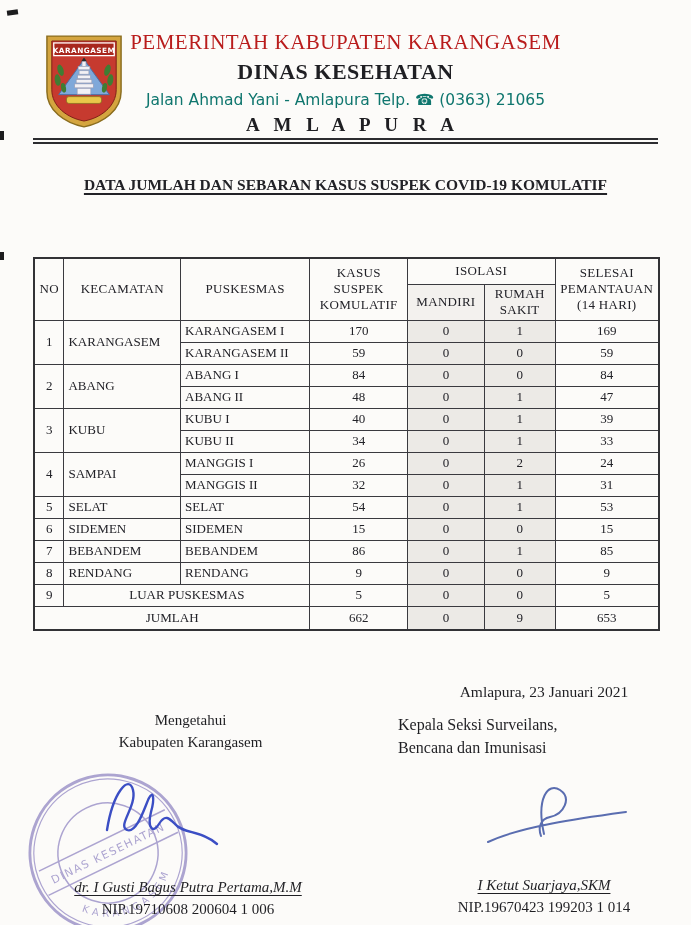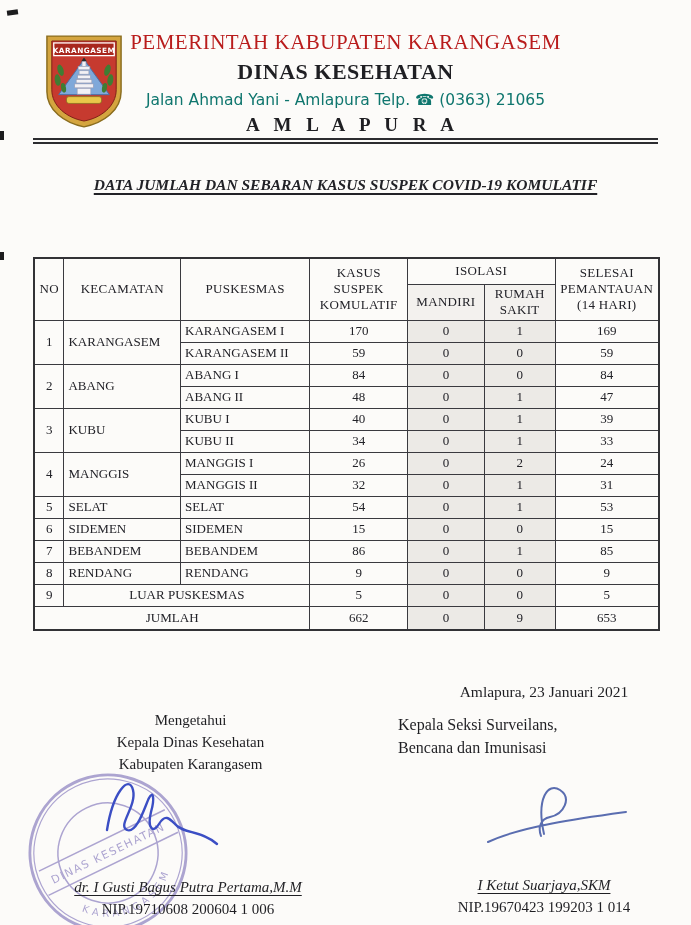--- a/index.html
+++ b/index.html
@@ -16,21 +16,21 @@
   .city  { top:114px; font-size:19px; font-weight:bold; letter-spacing:5px;padding-left:14px; }
   .rule  {
     position:absolute; top:138px; left:33px; width:625px; height:6px;
     border-top:2px solid #2c2c30; border-bottom:2px solid #2c2c30;
   }
   .logo { position:absolute; left:44px; top:33px; }
   
   .doc-title { position:absolute; left:0; width:100%; text-align:center;
     font-size:15.5px; font-weight:bold; color:#222227; }
   .doc-title span { text-decoration:underline; text-underline-offset:3px;
-    text-decoration-thickness:1.5px;font-style:italic; }
+    text-decoration-thickness:1.5px; }
   .t1 { top:176px; } .t2 { top:199px; }
   
   table.data {
     position:absolute; top:257px; left:33px; width:627px;
     border-collapse:collapse; font-size:13px; color:#222228;
     border:2px solid #323236;
   }
   table.data td, table.data th {
     border:1.6px solid #3a3a3f; padding:1px 4px; font-weight:normal;
     line-height:1.25; background:#fcfbf9;
@@ -172,21 +172,21 @@
     <tr class="dr">
       <td class="l">KUBU II</td>
       <td class="c">34</td>
       <td class="c shade">0</td>
       <td class="c shade">1</td>
       <td class="c">33</td>
     </tr>
 
     <tr class="dr">
       <td class="c" rowspan="2">4</td>
-      <td class="l" rowspan="2">MANGGIS</td>
+      <td class="l" rowspan="2">SAMPAI</td>
       <td class="l">MANGGIS I</td>
       <td class="c">26</td>
       <td class="c shade">0</td>
       <td class="c shade">2</td>
       <td class="c">24</td>
     </tr>
     <tr class="dr">
       <td class="l">MANGGIS II</td>
       <td class="c">32</td>
       <td class="c shade">0</td>
@@ -246,21 +246,20 @@
       <td class="c shade">9</td>
       <td class="c">653</td>
     </tr>
   </tbody>
     </table>
 
   <div class="abs f-date">Amlapura, 23 Januari 2021</div>
 
   <div class="abs f-left">
     <div>Mengetahui</div>
-    <div>Kepala Dinas Kesehatan</div>
     <div>Kabupaten Karangasem</div>
   </div>
 
   <div class="abs f-right">
     <div>Kepala Seksi Surveilans,</div>
     <div>Bencana dan Imunisasi</div>
   </div>
 
   <div class="stamp">
     <svg width="220" height="160" viewBox="0 0 220 160">

